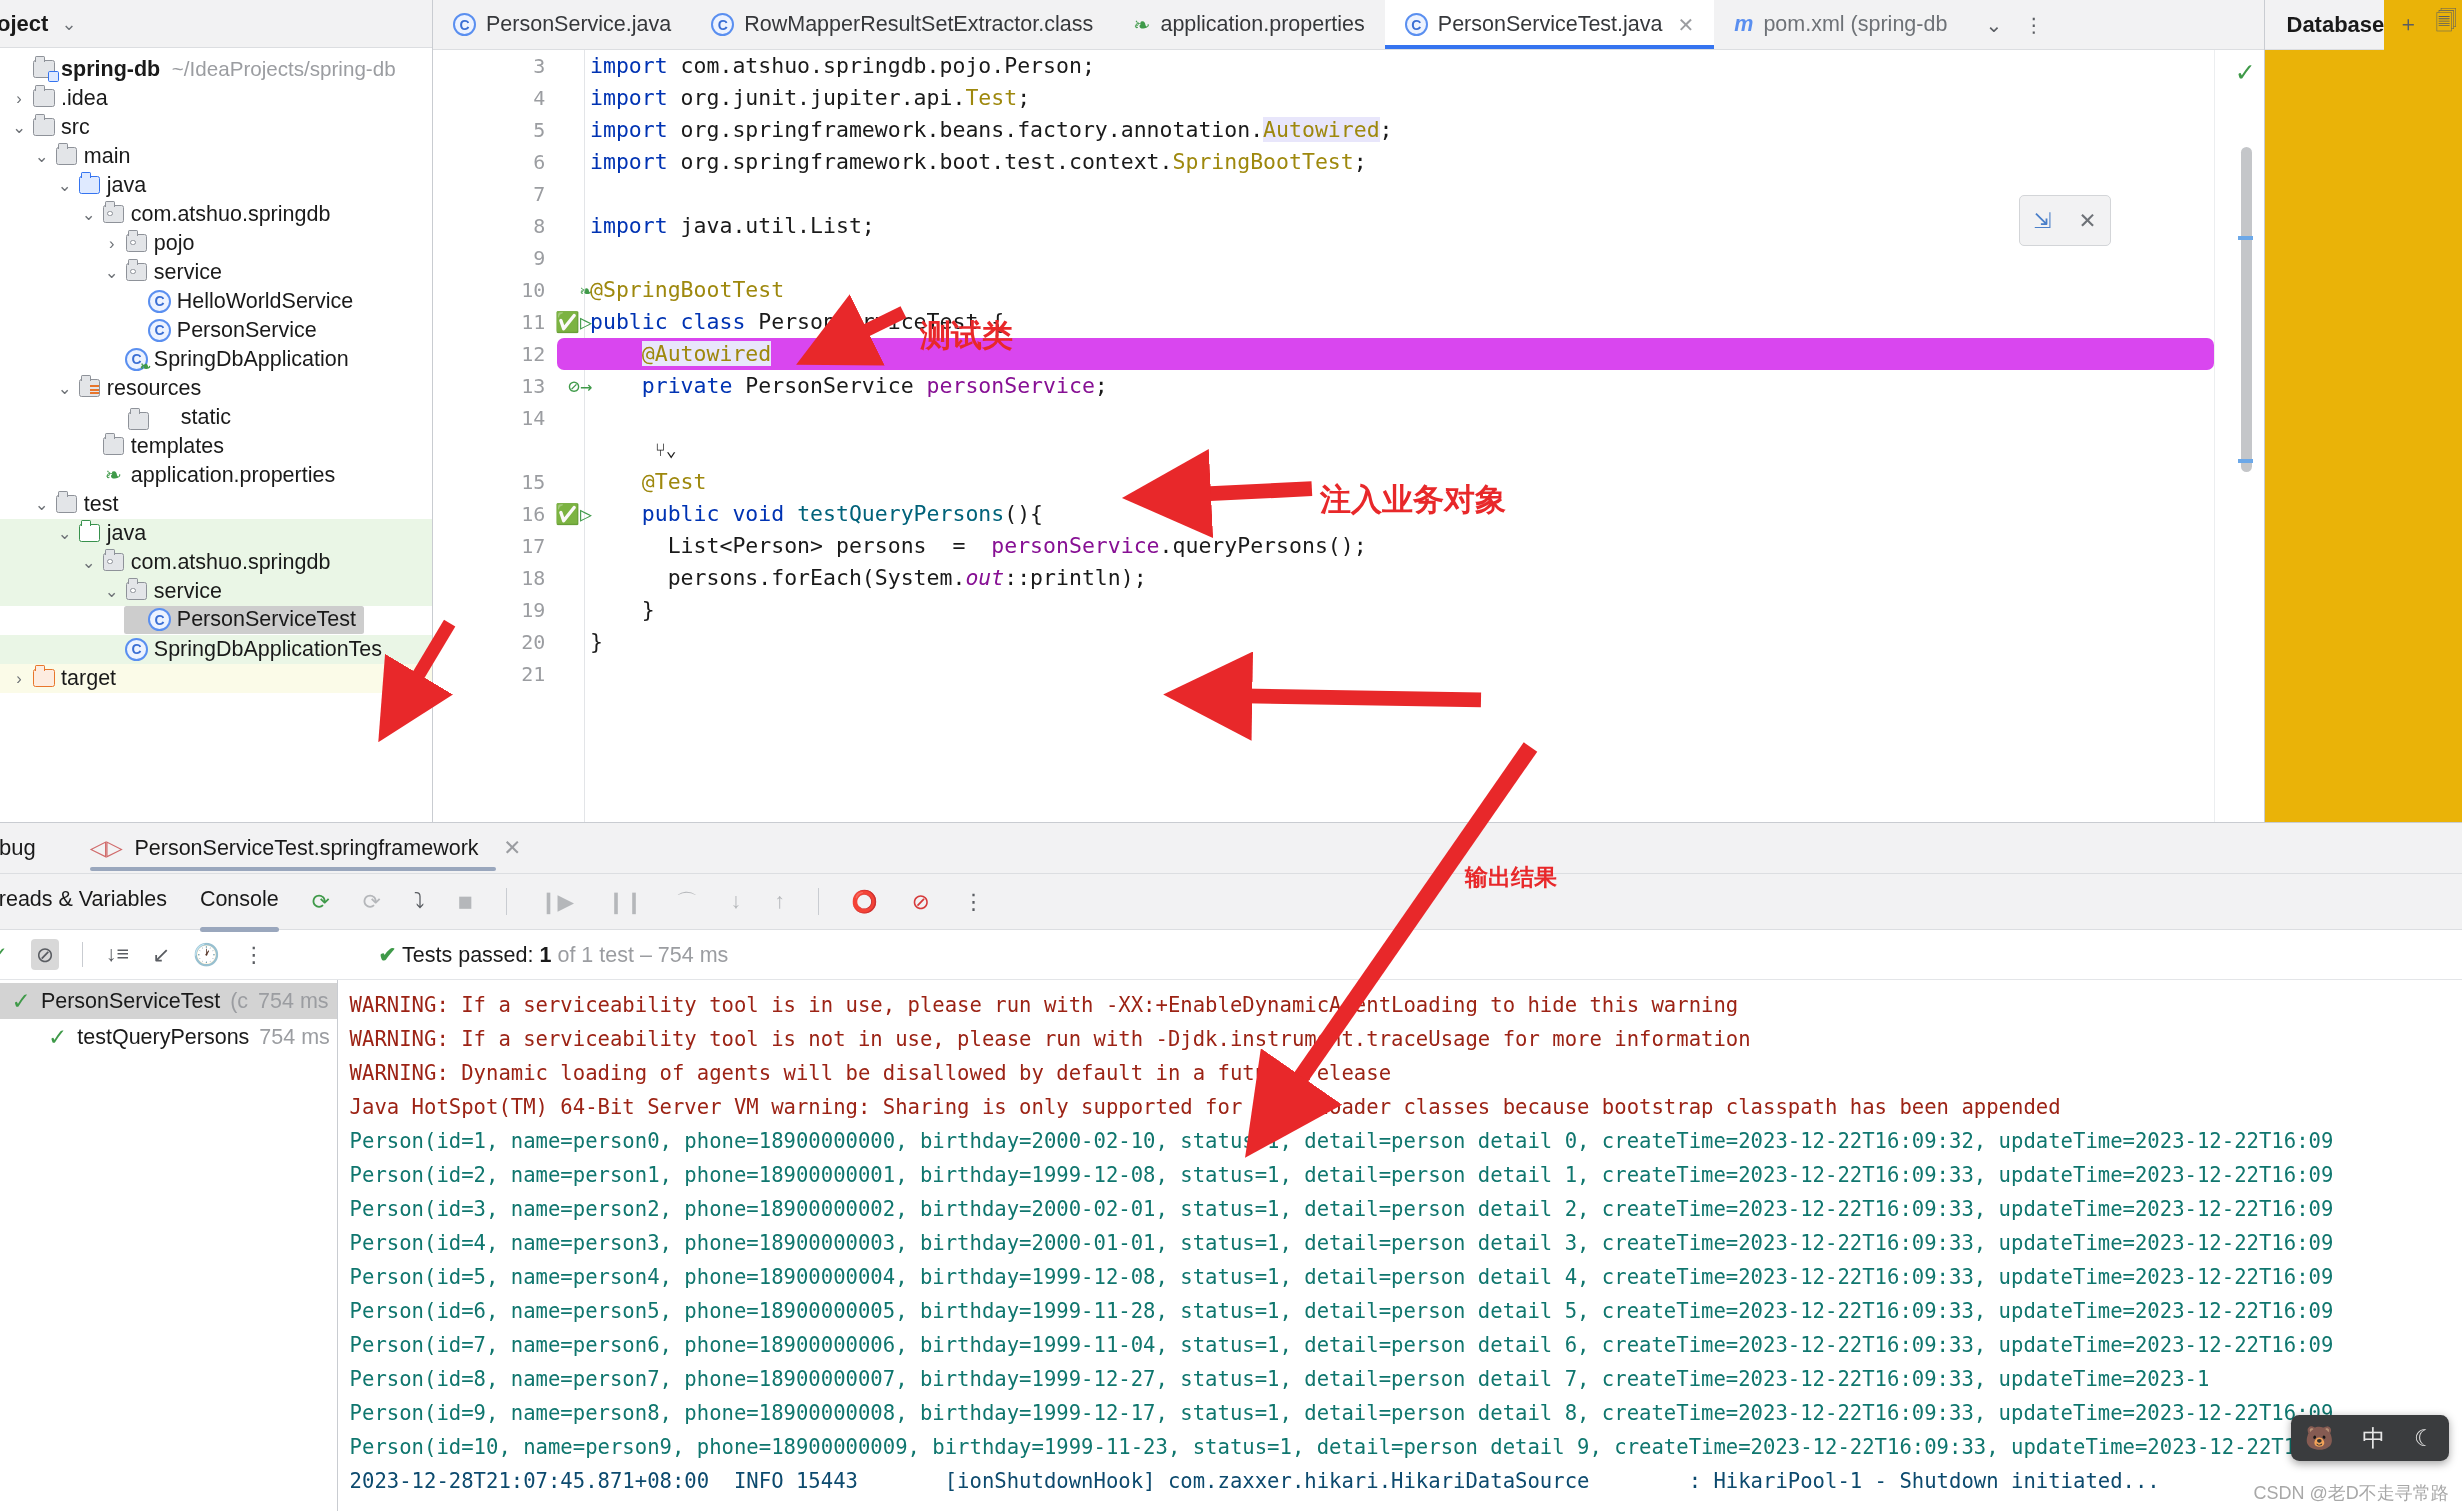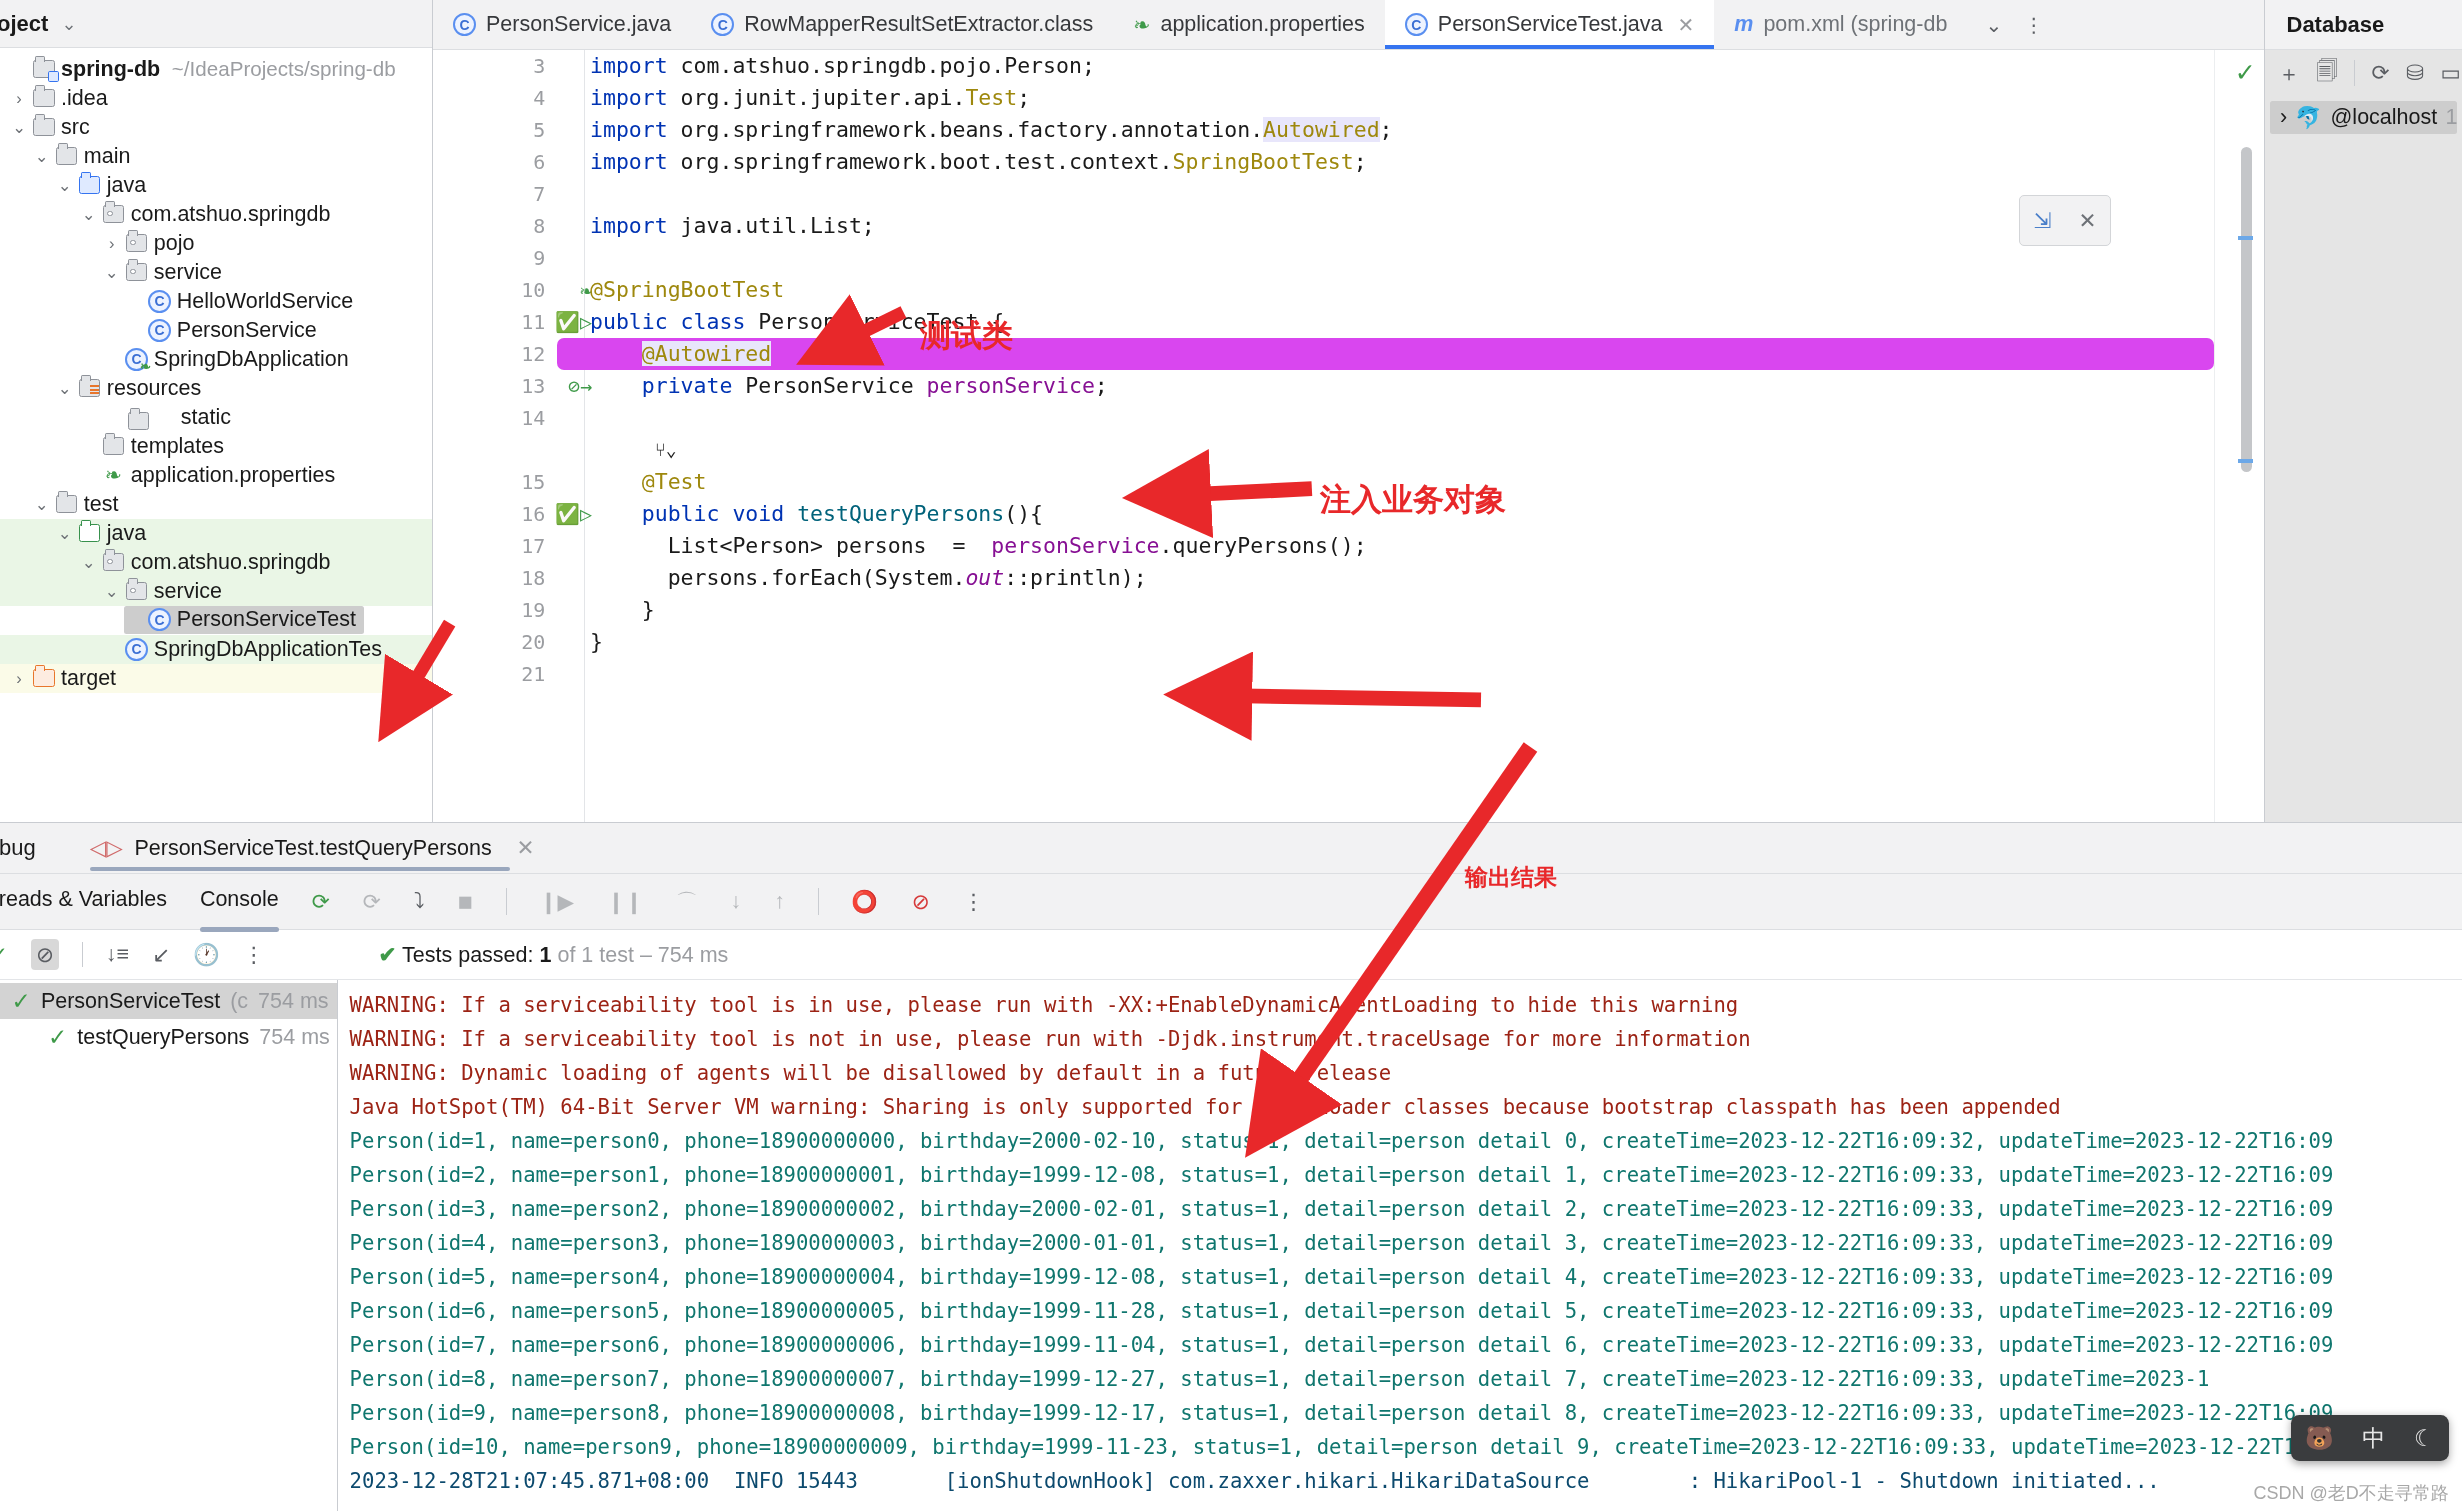--- a/index.html
+++ b/index.html
@@ -86,22 +86,22 @@
   .ann-hl { color:#9e880d; background:#e8e6fb; }
   .fld { color:#871094; }
   .mth { color:#00627a; }
   .pln { color:#1a1a1a; }
   .italic { font-style:italic; }
 
   #right-rail { width:50px; flex:0 0 50px; background:#fff; position:relative; border-left:0.8px solid #eceef0; }
   .scrollthumb { position:absolute; right:11.6px; width:11.6px; border-radius:5.8px; background:#c4c6c9; }
 
   
-  #db-panel { width:198px; flex:0 0 198px; background:#e5e5e5; border-left:0.8px solid #c9ccd1;
-              display:flex; flex-direction:column; }
+  #db-panel { width:198px; flex:0 0 198px; background:#eab308; border-left:0.8px solid #c9ccd1;
+              display:flex; flex-direction:row; }
   #db-header { height:50px; background:#f2f2f3; display:flex; align-items:center; padding-left:21.5px;
                border-bottom:0.8px solid #dcdee1; font-weight:bold; font-size:22px; }
   #db-toolbar { height:46px; display:flex; align-items:center; gap:16.5px; padding-left:13.2px; color:#5a5d62; }
   .db-row { height:33px; display:flex; align-items:center; gap:8.3px; padding-left:10px; font-size:21.5px;
             background:#cdcdcd; margin:5px 5px 0 5px; border-radius:2.5px; white-space:nowrap; }
   .db-row .cnt { color:#9b9da1; }
 
   
   .bottom-zone { flex:1; display:flex; flex-direction:column; border-top:0.8px solid #c9ccd1; }
   #run-header { height:51px; background:#f2f2f3; display:flex; align-items:center; border-bottom:0.8px solid #dcdee1; }
@@ -469,21 +469,21 @@
       </div>
     </div>
   </div>
 
   <div class="bottom-zone">
 
     <div id="run-header">
       <span class="rtitle">ebug</span>
       <span class="run-cfg">
         <span style="color:#d06a6a;">◁▷</span>
-        <span>PersonServiceTest.testQueryPersons</span>
+        <span>PersonServiceTest.springframework</span>
         <span class="x">✕</span>
       </span>
     </div>
 
     <div id="dbg-toolbar">
       <span class="dbg-tab" style="margin-left:-13.2px;">hreads &amp; Variables</span>
       <span class="dbg-tab active">Console</span>
       <span class="tb-ico" style="color:#3f9a49;">⟳</span>
       <span class="tb-ico" style="color:#b5b7ba;">⟳</span>
       <span class="tb-ico">⤵</span>

